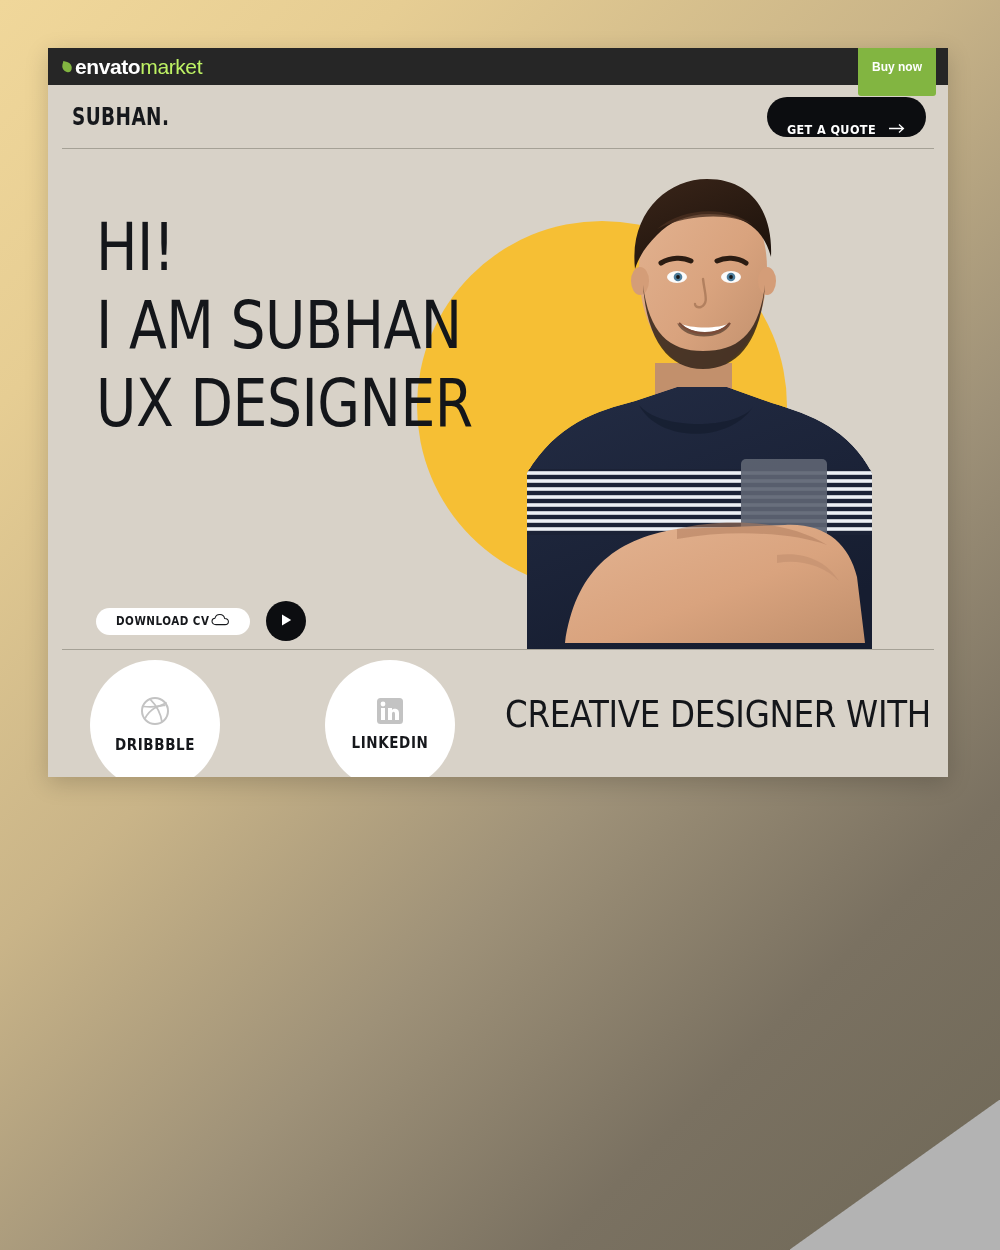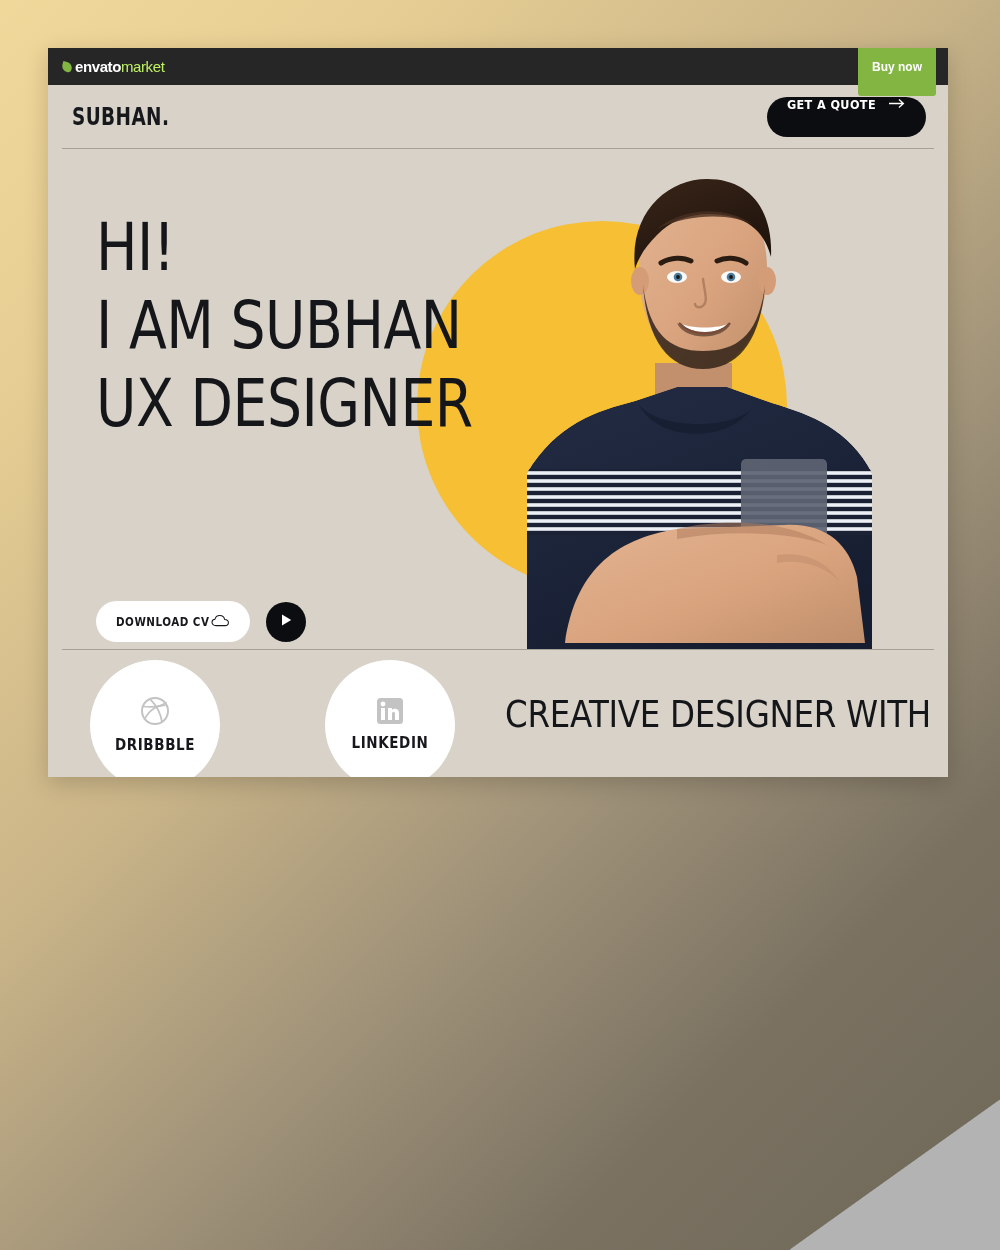--- a/index.html
+++ b/index.html
@@ -18,21 +18,21 @@
   #browser-window {
     position:absolute; left:48px; top:48px; width:900px; height:729px;
     overflow:hidden; background:#d8d2c8;
     box-shadow: 0 6px 22px rgba(0,0,0,0.18);
   }
   
   #envato-bar {
     height:37px; background:#262626; display:flex; align-items:center;
     justify-content:space-between; padding:0 12px 0 14px;
   }
-  .envato-logo { display:flex; align-items:center; font-size:15px; letter-spacing:-0.4px; }
+  .envato-logo { display:flex; align-items:center; font-size:21px; letter-spacing:-0.4px; }
   .envato-leaf {
     width:10px; height:10px; background:#82b541; margin-right:3px;
     border-radius: 0 70% 45% 70%; transform: rotate(14deg);
   }
   .envato-word1 { color:#ffffff; font-weight:bold; }
   .envato-word2 { color:#bef264; font-weight:normal; }
   #buy-now-button {
     background:#82b541; color:#fff; font-size:12px; font-weight:bold;
     border:none; border-radius:3px; padding:22px 14px; cursor:pointer;
   }
@@ -49,21 +49,21 @@
   #main-nav { display:flex; gap:20px; position:absolute; left:322px; top:50%; transform:translateY(-50%); }
   .nav-item {
     font-size:11.5px; font-weight:bold; letter-spacing:0.3px; color:#1d2025;
     text-decoration:none; white-space:nowrap; cursor:pointer;
     font-family:"Liberation Sans Narrow","DejaVu Sans Condensed","Liberation Sans",sans-serif;
     transform:scaleX(0.92); transform-origin:center;
   }
   #quote-button {
     position:absolute; right:22px; top:50%; transform:translateY(-50%);
     background:#0c0d10; color:#fff; border:none; border-radius:26px;
-    height:40px; padding:0 20px; display:flex; align-items:flex-start; gap:13px;
+    height:40px; padding:0 20px; display:flex; align-items:flex-end; gap:13px;
     font-size:12.5px; font-weight:bold; letter-spacing:0.4px; cursor:pointer;
     font-family:"Liberation Sans Narrow","DejaVu Sans Condensed","Liberation Sans",sans-serif;
   }
   .hr-line { margin:0 14px; height:1px; background:#7c786e; opacity:0.55; }
   
   #hero {
     position:relative; height:500px; overflow:hidden;margin-left:24px;
   }
   #hero-circle {
     position:absolute; left:345px; top:72px; width:370px; height:370px;
@@ -74,21 +74,21 @@
   }
   #hero-text { position:absolute; left:24px; top:60px; }
   .hero-line {
     font-family:"Liberation Sans Narrow","DejaVu Sans Condensed","Liberation Sans",sans-serif;
     font-size:66px; line-height:78px; color:#14161a; font-weight:normal;
     letter-spacing:-0.5px; white-space:nowrap; transform:scaleX(0.93);
     transform-origin:left center;
   }
   #hero-actions { position:absolute; left:24px; top:452px; display:flex; align-items:center; gap:16px; }
   #download-cv-button {
-    background:#fff; border:none; border-radius:30px; height:41px;
+    background:#fff; border:none; border-radius:30px; height:27px;
     padding:10px 20px; display:flex; align-items:center; gap:2px;
     font-size:11.5px; font-weight:bold; letter-spacing:0.5px; color:#16181c;
     cursor:pointer; font-family:"Liberation Sans Narrow","DejaVu Sans Condensed","Liberation Sans",sans-serif;
   }
   #play-button {
     width:40px; height:40px; border-radius:50%; background:#0c0d10;
     display:flex; align-items:center; justify-content:center; cursor:pointer; border:none;
   }
   
   #about-section { position:relative; height:128px; }

